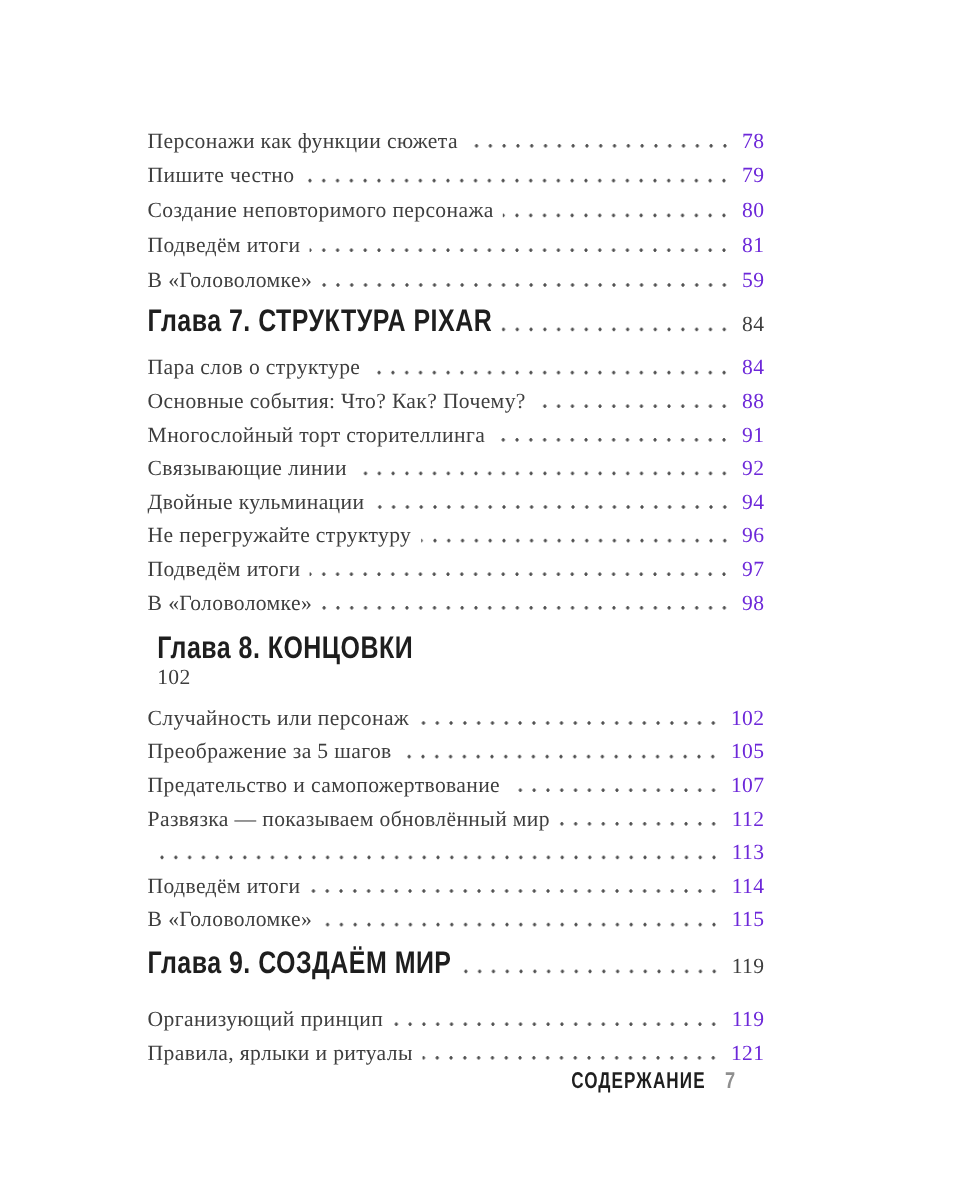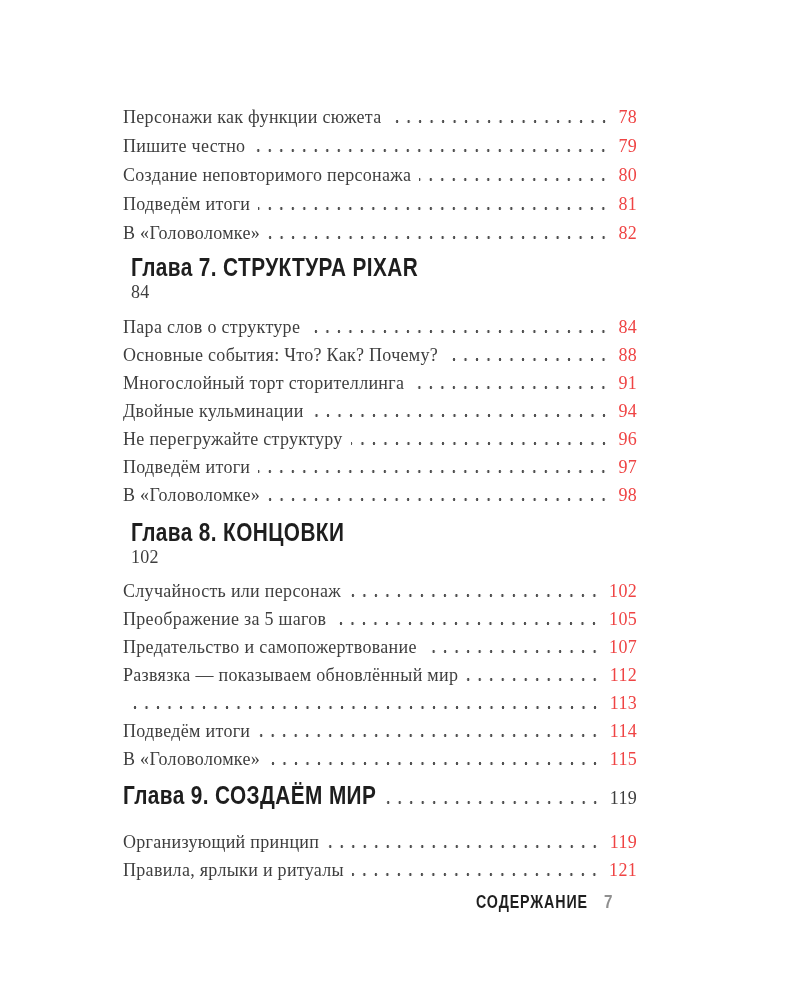--- a/index.html
+++ b/index.html
@@ -10,33 +10,33 @@
   .toc{
     position:absolute;left:123px;top:106px;width:514px;
   }
   .section{display:block;}
   
   .entry{margin-bottom:6px;color:#3e3e3e;font-size:18px;line-height:22px;letter-spacing:0.3px;}
   .s0 .entry{margin-bottom:7px;}
   .erow{display:flex;align-items:baseline;}
   .wrap-line{line-height:19px;}
   .e-title{white-space:nowrap;}
-  .e-page{white-space:nowrap;color:#ef4444;}
+  .e-page{white-space:nowrap;color:#6d28d9;}
   
   .dots{
     flex:1;height:3px;align-self:baseline;
     margin:0 9px 0 8px;
     background-image:radial-gradient(circle, #4f4f4f 1.15px, rgba(0,0,0,0) 1.5px);
     background-size:11.5px 3px;
     background-repeat:repeat-x;
     background-position:right bottom;
   }
   
   .heading{display:flex;align-items:baseline;}
-  .s1 .heading{margin:8px 0 13px;flex-direction:column;}
+  .s1 .heading{margin:8px 0 13px;}
   .s2 .heading{margin:11px 0 12px;flex-direction:column;}
   .s3 .heading{margin:10px 0 21px;}
   .h-title{
     font-family:"Liberation Sans", sans-serif;font-weight:bold;
     font-size:26px;line-height:30px;letter-spacing:0.5px;color:#1e1e1e;
     white-space:nowrap;display:inline-block;
     transform:scaleX(0.80);transform-origin:left center;
   }
   .h-page{font-size:18px;color:#3e3e3e;letter-spacing:0.3px;white-space:nowrap;}
   
@@ -87,21 +87,21 @@
           <div class="erow">
             <span class="e-title">Подведём итоги</span>
             <span class="dots"></span>
             <span class="e-page">81</span>
           </div>
         </div>
         <div class="entry">
           <div class="erow">
             <span class="e-title">В «Головоломке»</span>
             <span class="dots"></span>
-            <span class="e-page">82</span>
+            <span class="e-page">59</span>
           </div>
         </div>
       </div>
       <div class="section s1">
         <div class="heading">
           <span class="h-title condense" style="margin-right: -71.85px;">Глава 7. СТРУКТУРА PIXAR</span>
           <span class="dots"></span>
           <span class="h-page">84</span>
         </div>
         <div class="entry">
@@ -116,20 +116,27 @@
             <span class="e-title">Основные события: Что? Как? Почему?</span>
             <span class="dots"></span>
             <span class="e-page">88</span>
           </div>
         </div>
         <div class="entry">
           <div class="erow">
             <span class="e-title">Многослойный торт сторителлинга</span>
             <span class="dots"></span>
             <span class="e-page">91</span>
+          </div>
+        </div>
+        <div class="entry">
+          <div class="erow">
+            <span class="e-title">Связывающие линии</span>
+            <span class="dots"></span>
+            <span class="e-page">92</span>
           </div>
         </div>
         <div class="entry">
           <div class="erow">
             <span class="e-title">Двойные кульминации</span>
             <span class="dots"></span>
             <span class="e-page">94</span>
           </div>
         </div>
         <div class="entry">

